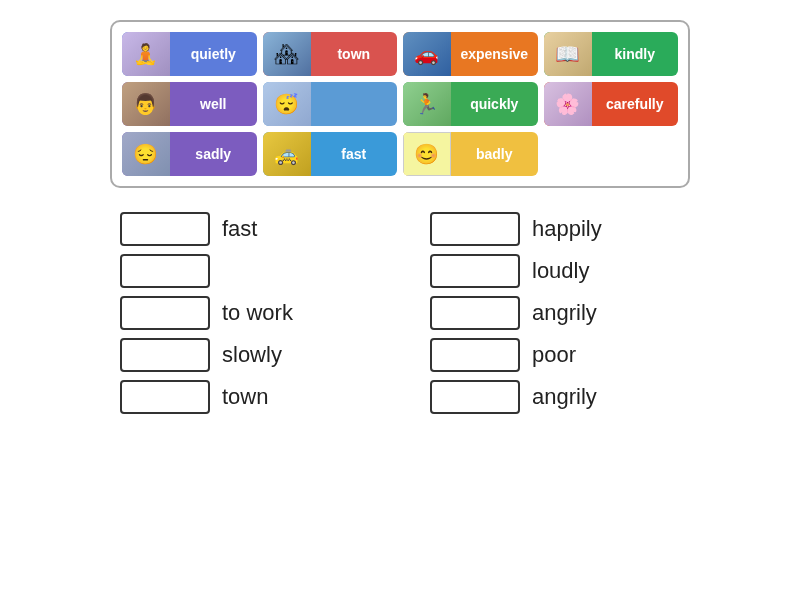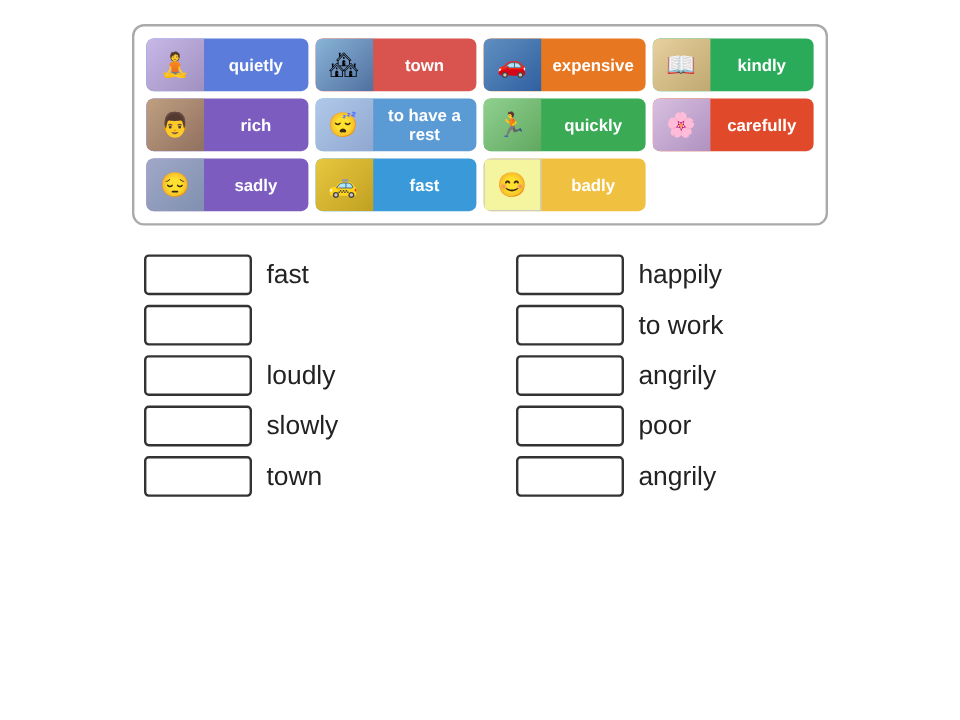--- a/index.html
+++ b/index.html
@@ -126,25 +126,24 @@
     <div class="word-card card-expensive">
       <div class="card-img img-expensive">🚗</div>
       <span class="card-label">expensive</span>
     </div>
     <div class="word-card card-kindly">
       <div class="card-img img-kindly">📖</div>
       <span class="card-label">kindly</span>
     </div>
     <div class="word-card card-rich">
       <div class="card-img img-rich">👨</div>
-      <span class="card-label">rich</span>
+      <span class="card-label">well</span>
     </div>
     <div class="word-card card-tohavearest">
       <div class="card-img img-rest">😴</div>
-      <span class="card-label">to have a rest</span>
     </div>
     <div class="word-card card-quickly">
       <div class="card-img img-quickly">🏃</div>
       <span class="card-label">quickly</span>
     </div>
     <div class="word-card card-carefully">
       <div class="card-img img-carefully">🌸</div>
       <span class="card-label">carefully</span>
     </div>
     <div class="word-card card-sadly">
@@ -168,25 +167,25 @@
       </div>
     <div class="drop-item">
         <div class="drop-box"></div>
         <span class="drop-label">happily</span>
       </div>
     <div class="drop-item">
         <div class="drop-box"></div>
       </div>
     <div class="drop-item">
         <div class="drop-box"></div>
+        <span class="drop-label">loudly</span>
+      </div>
+    <div class="drop-item">
+        <div class="drop-box"></div>
         <span class="drop-label">to work</span>
-      </div>
-    <div class="drop-item">
-        <div class="drop-box"></div>
-        <span class="drop-label">loudly</span>
       </div>
     <div class="drop-item">
         <div class="drop-box"></div>
         <span class="drop-label">angrily</span>
       </div>
     <div class="drop-item">
         <div class="drop-box"></div>
         <span class="drop-label">slowly</span>
       </div>
     <div class="drop-item">

